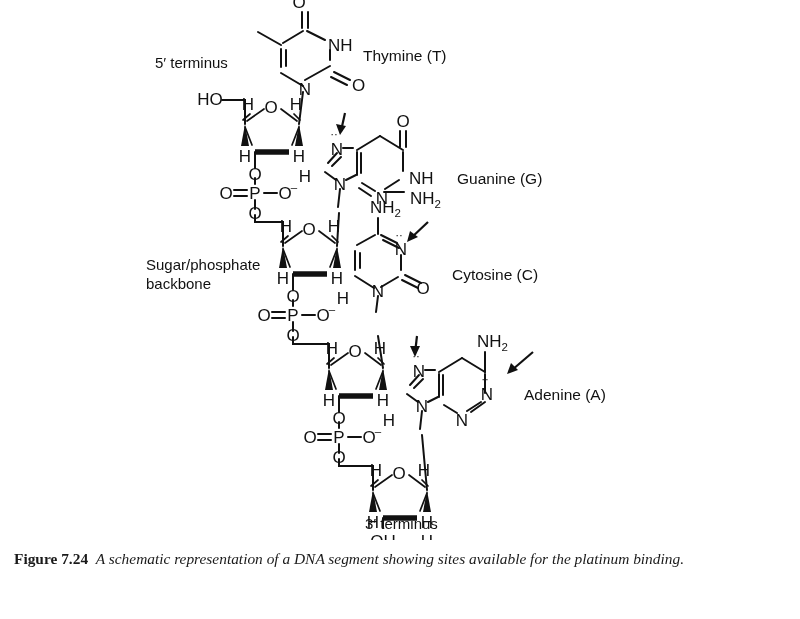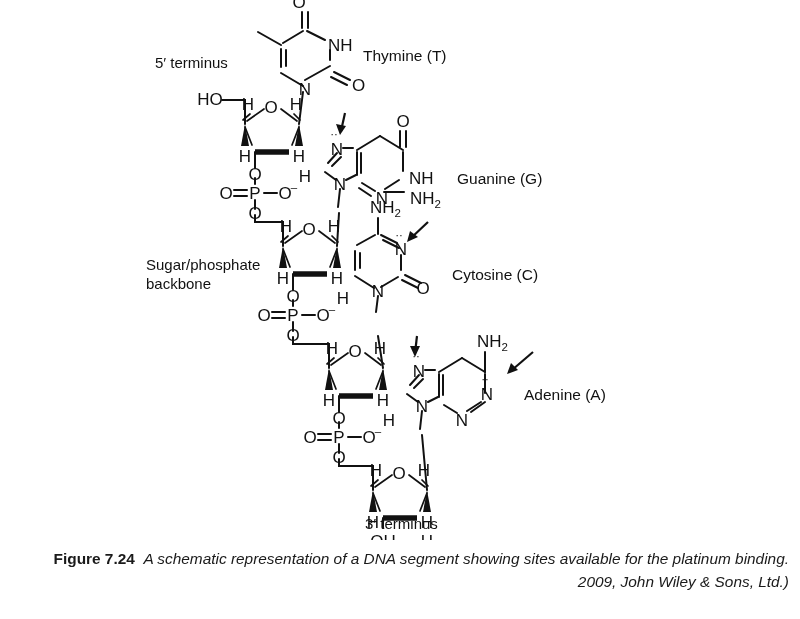--- a/index.html
+++ b/index.html
@@ -11,22 +11,22 @@
   .atom{font-size:17px;}
   .atom-sm{font-size:11.5px;}
   .baselabel{font-size:15.5px;}
   .termlabel{font-size:15px;}
   .bond{stroke:#111111;stroke-width:2;fill:none;stroke-linecap:round;}
   .bond-thin{stroke:#111111;stroke-width:1.7;fill:none;stroke-linecap:round;}
   .bond-bold{stroke:#111111;stroke-width:5.5;fill:none;stroke-linecap:butt;}
   .arrow{stroke:#111111;stroke-width:2.2;fill:none;}
   .wedge{fill:#111111;stroke:none;}
   .caption{position:absolute;left:14px;top:548px;width:775px;
-           font-family:Liberation Sans, sans-serif;font-size:15.4px;
-           font-style:italic;line-height:1.48;color:#1a1a1a;text-align:right;}
+           font-family:Liberation Serif, serif;font-size:15.4px;
+           font-style:italic;line-height:1.48;color:#1a1a1a;text-align:left;}
   .caption b{font-style:normal;font-weight:bold;}
   .cap-line{display:block;}
 </style>
 </head>
 <body>
 
 <div id="figure-root">
 
   <svg class="diagram" viewBox="0 0 800 540">
 
@@ -299,16 +299,15 @@
     <text class="baselabel" x="524" y="400" text-anchor="start">Adenine (A)</text>
 
     <text class="termlabel" x="146" y="270" text-anchor="start">Sugar/phosphate</text>
     <text class="termlabel" x="146" y="289" text-anchor="start">backbone</text>
 
     <text class="termlabel" x="365" y="529" text-anchor="start">3′ terminus</text>
   </svg>
 
   <div class="caption">
     <span class="cap-line"><b>Figure 7.24</b>&nbsp;&nbsp;<span>A schematic representation of a DNA segment showing sites available for the platinum binding.</span></span>
-    <span class="cap-line">2009, John Wiley &amp; Sons, Ltd.)</span>
   </div>
 
 </div>
 
 </body></html>

